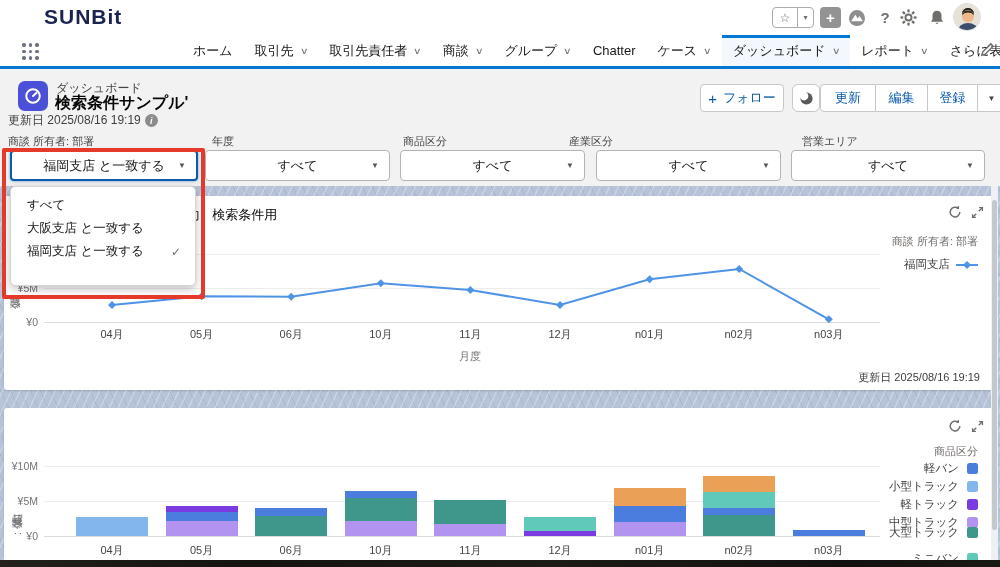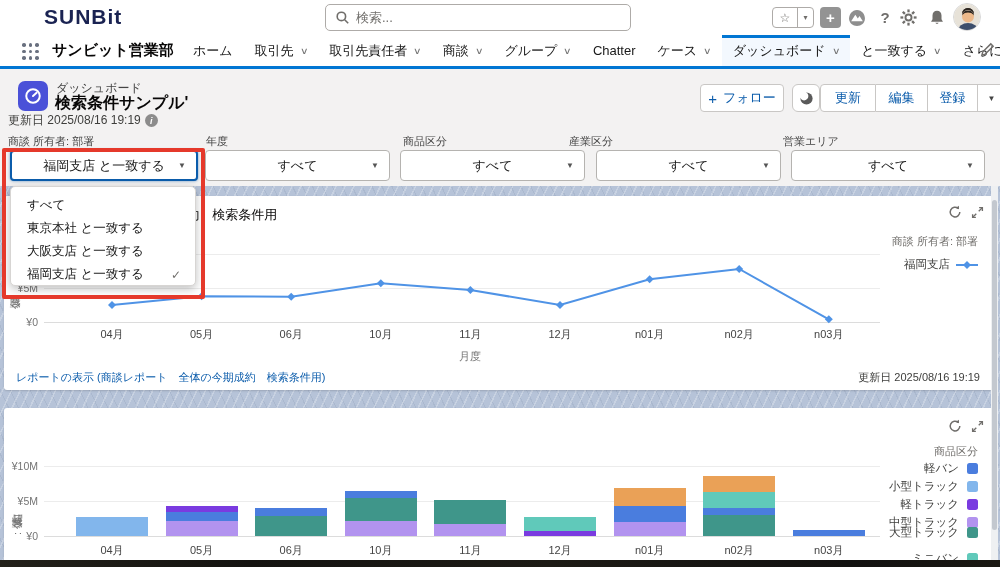--- a/index.html
+++ b/index.html
@@ -93,27 +93,20 @@
   .bottomstrip{left:0;top:560px;width:1000px;height:7px;
      background:linear-gradient(90deg,#23211a,#141310 25%,#1d1b15 55%,#121110 85%,#1a1812);}
 </style>
 </head>
 <body>
 
 <div id="stage">
 
   <div class="abs ghdr">
     <div class="abs logo">SUNBit</div>
-    <div class="abs searchbox">
-      <svg width="13" height="13" viewBox="0 0 13 13">
-        <circle cx="5.4" cy="5.4" r="4.2" fill="none" stroke="#706e6b" stroke-width="1.6"></circle>
-        <line x1="8.7" y1="8.7" x2="12.2" y2="12.2" stroke="#706e6b" stroke-width="1.6"></line>
-      </svg>
-      <span class="ph">検索...</span>
-    </div>
     <div class="abs starbox">
       <span class="seg s1">☆</span>
       <span class="seg s2">▾</span>
     </div>
     <div class="abs plusbtn">
       <span>+</span>
     </div>
     <div class="abs iconbtn" style="left:846px;top:7px;width:22px;height:22px;">
       <svg width="20" height="20" viewBox="0 0 24 24">
         <path d="M12 2.5 C6 2.5 2.5 8 2.5 12.5 C2.5 18 7 21.5 12 21.5 C17 21.5 21.5 18 21.5 12.5 C21.5 8 18 2.5 12 2.5 Z" fill="#8e8e8e"></path>
@@ -163,21 +156,20 @@
     <i></i>
       <i></i>
       <i></i>
       <i></i>
       <i></i>
       <i></i>
       <i></i>
       <i></i>
       <i></i>
   </div>
-  <div class="abs appname">サンビット営業部</div>
   <div class="abs tabs">
       <div class="tab">
         <span>ホーム</span>
       </div>
       <div class="tab">
         <span>取引先</span>
         <span class="chev">∨</span>
       </div>
       <div class="tab">
         <span>取引先責任者</span>
@@ -196,21 +188,21 @@
       </div>
       <div class="tab">
         <span>ケース</span>
         <span class="chev">∨</span>
       </div>
       <div class="tab active">
         <span>ダッシュボード</span>
         <span class="chev">∨</span>
       </div>
       <div class="tab">
-        <span>と一致する</span>
+        <span>レポート</span>
         <span class="chev">∨</span>
       </div>
       <div class="tab">
         <span>さらに表示</span>
       </div>
     </div>
   <div class="abs pencil">
     <svg width="15" height="15" viewBox="0 0 16 16">
       <path d="M2 14 L3 10.5 L11.5 2 L14 4.5 L5.5 13 Z" fill="none" stroke="#706e6b" stroke-width="1.6"></path>
     </svg>
@@ -244,36 +236,36 @@
     <div class="gbtn" style="width:52px;">編集</div>
     <div class="gbtn" style="width:50px;">登録</div>
     <div class="gbtn" style="width:28px;">▼</div>
   </div>
   <div id="filters">
       <div class="flabel" style="left: 8px;">商談 所有者: 部署</div>
       <div class="fsel focused" style="left: 10px; width: 188px;">
         <span>福岡支店 と一致する</span>
         <span class="chev">▼</span>
       </div>
-      <div class="flabel" style="left: 206px;">年度</div>
+      <div class="flabel" style="left: 212px;">年度</div>
       <div class="fsel" style="left: 205px; width: 185px;">
         <span>すべて</span>
         <span class="chev">▼</span>
       </div>
       <div class="flabel" style="left: 403px;">商品区分</div>
       <div class="fsel" style="left: 400px; width: 185px;">
         <span>すべて</span>
         <span class="chev">▼</span>
       </div>
       <div class="flabel" style="left: 569px;">産業区分</div>
       <div class="fsel" style="left: 596px; width: 185px;">
         <span>すべて</span>
         <span class="chev">▼</span>
       </div>
-      <div class="flabel" style="left: 783px;">営業エリア</div>
+      <div class="flabel" style="left: 802px;">営業エリア</div>
       <div class="fsel" style="left: 791px; width: 194px;">
         <span>すべて</span>
         <span class="chev">▼</span>
       </div>
     </div>
 
   <div class="abs canvas">
 
     <div class="panel" style="left:4px;top:10px;width:992px;height:194px;">
       <div class="ptitle" style="top:10px;">商談レポート　全体の今期成約　検索条件用</div>
@@ -315,21 +307,20 @@
             <path d="M 247.2 50.84 L 251.2 54.84 L 247.2 58.84 L 243.2 54.84 Z" fill="#4f93e6"></path>
             <path d="M 336.79999999999995 37.24 L 340.79999999999995 41.24 L 336.79999999999995 45.24 L 332.79999999999995 41.24 Z" fill="#4f93e6"></path>
             <path d="M 426.4 44.04 L 430.4 48.04 L 426.4 52.04 L 422.4 48.04 Z" fill="#4f93e6"></path>
             <path d="M 516 59 L 520 63 L 516 67 L 512 63 Z" fill="#4f93e6"></path>
             <path d="M 605.5999999999999 33.160000000000004 L 609.5999999999999 37.160000000000004 L 605.5999999999999 41.160000000000004 L 601.5999999999999 37.160000000000004 Z" fill="#4f93e6"></path>
             <path d="M 695.1999999999999 22.96 L 699.1999999999999 26.96 L 695.1999999999999 30.96 L 691.1999999999999 26.96 Z" fill="#4f93e6"></path>
             <path d="M 784.8 73.28 L 788.8 77.28 L 784.8 81.28 L 780.8 77.28 Z" fill="#4f93e6"></path>
           </svg></div>
       <div id="xticks1"></div>
       <div class="axlabel" style="left:426px;top:153px;width:80px;">月度</div>
-      <div class="linklike" style="position:absolute;left:12px;top:174px;">レポートの表示 (商談レポート　全体の今期成約　検索条件用)</div>
       <div style="position:absolute;right:16px;top:174px;font-size:11px;color:#3e3e3c;">更新日 2025/08/16 19:19</div>
     <div class="xtick" style="left: 73px; top: 131px;">04月</div>
         <div class="xtick" style="left: 162.6px; top: 131px;">05月</div>
         <div class="xtick" style="left: 252.2px; top: 131px;">06月</div>
         <div class="xtick" style="left: 341.8px; top: 131px;">10月</div>
         <div class="xtick" style="left: 431.4px; top: 131px;">11月</div>
         <div class="xtick" style="left: 521px; top: 131px;">12月</div>
         <div class="xtick" style="left: 610.6px; top: 131px;">n01月</div>
         <div class="xtick" style="left: 700.2px; top: 131px;">n02月</div>
         <div class="xtick" style="left: 789.8px; top: 131px;">n03月</div>
@@ -438,23 +429,20 @@
           <span class="sw" style="background: rgb(96, 201, 186);"></span>
         </div>
       </div>
   </div>
 
   <div class="abs dropdown" id="dropdown">
       <div class="dditem">
         <span>すべて</span>
       </div>
       <div class="dditem">
-        <span>東京本社 と一致する</span>
-      </div>
-      <div class="dditem">
         <span>大阪支店 と一致する</span>
       </div>
       <div class="dditem">
         <span>福岡支店 と一致する</span>
         <span class="chk">✓</span>
       </div>
     </div>
 
   <div class="abs redbox"></div>
 

